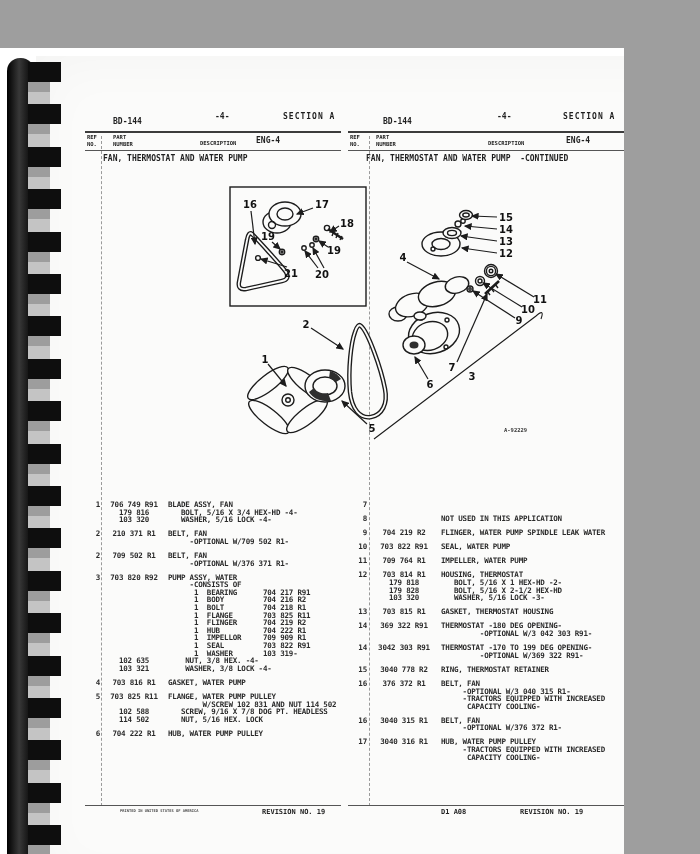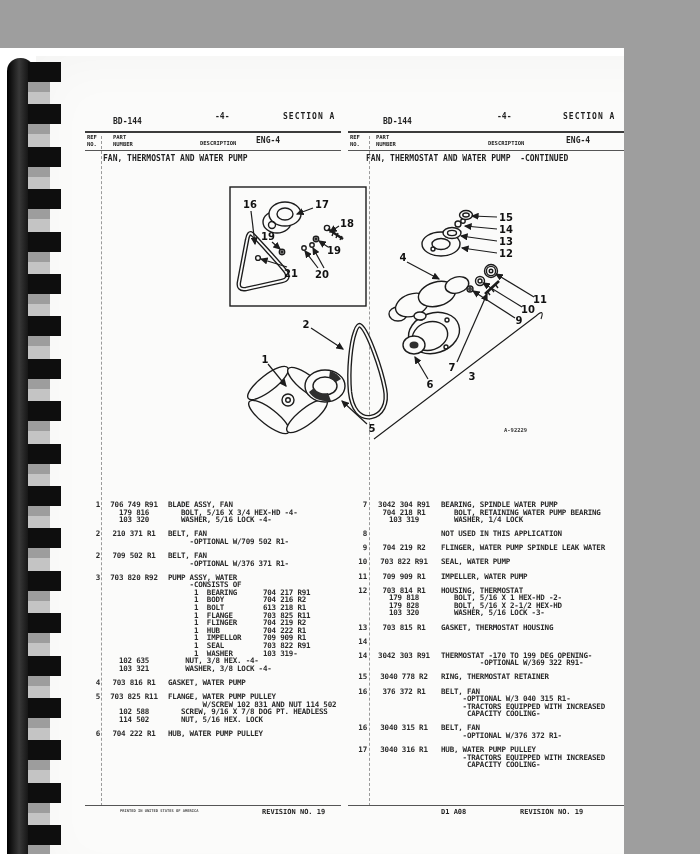--- a/index.html
+++ b/index.html
@@ -297,21 +297,21 @@
           <div class="pline">
             <span class="ppn"></span>
             <span class="pdesc">      1  BEARING      704 217 R91</span>
           </div>
           <div class="pline">
             <span class="ppn"></span>
             <span class="pdesc">      1  BODY         704 216 R2</span>
           </div>
           <div class="pline">
             <span class="ppn"></span>
-            <span class="pdesc">      1  BOLT         613 218 R1</span>
+            <span class="pdesc">      1  BOLT         704 218 R1</span>
           </div>
           <div class="pline">
             <span class="ppn"></span>
             <span class="pdesc">      1  FLANGE       703 825 R11</span>
           </div>
           <div class="pline">
             <span class="ppn"></span>
             <span class="pdesc">      1  FLINGER      704 219 R2</span>
           </div>
           <div class="pline">
@@ -376,34 +376,20 @@
           <div class="pline">
             <span class="ppn">704 222 R1</span>
             <span class="pdesc">HUB, WATER PUMP PULLEY</span>
           </div>
         </div>
       </div>
     </div>
   <div id="table-right" class="ptable right" style="left:348px;top:453px;width:284px;">
       <div class="pitem">
         <div class="pref">7</div>
-        <div class="plines">
-          <div class="pline">
-            <span class="ppn">3042 304 R91</span>
-            <span class="pdesc">BEARING, SPINDLE WATER PUMP</span>
-          </div>
-          <div class="pline">
-            <span class="ppn">704 218 R1</span>
-            <span class="pdesc">   BOLT, RETAINING WATER PUMP BEARING</span>
-          </div>
-          <div class="pline">
-            <span class="ppn">103 319</span>
-            <span class="pdesc">   WASHER, 1/4 LOCK</span>
-          </div>
-        </div>
       </div>
       <div class="pitem">
         <div class="pref">8</div>
         <div class="plines">
           <div class="pline">
             <span class="ppn"></span>
             <span class="pdesc">NOT USED IN THIS APPLICATION</span>
           </div>
         </div>
       </div>
@@ -422,21 +408,21 @@
           <div class="pline">
             <span class="ppn">703 822 R91</span>
             <span class="pdesc">SEAL, WATER PUMP</span>
           </div>
         </div>
       </div>
       <div class="pitem">
         <div class="pref">11</div>
         <div class="plines">
           <div class="pline">
-            <span class="ppn">709 909 R1</span>
+            <span class="ppn">709 764 R1</span>
             <span class="pdesc">IMPELLER, WATER PUMP</span>
           </div>
         </div>
       </div>
       <div class="pitem">
         <div class="pref">12</div>
         <div class="plines">
           <div class="pline">
             <span class="ppn">703 814 R1</span>
             <span class="pdesc">HOUSING, THERMOSTAT</span>
@@ -459,20 +445,30 @@
         <div class="pref">13</div>
         <div class="plines">
           <div class="pline">
             <span class="ppn">703 815 R1</span>
             <span class="pdesc">GASKET, THERMOSTAT HOUSING</span>
           </div>
         </div>
       </div>
       <div class="pitem">
         <div class="pref">14</div>
+        <div class="plines">
+          <div class="pline">
+            <span class="ppn">369 322 R91</span>
+            <span class="pdesc">THERMOSTAT -180 DEG OPENING-</span>
+          </div>
+          <div class="pline">
+            <span class="ppn"></span>
+            <span class="pdesc">         -OPTIONAL W/3 042 303 R91-</span>
+          </div>
+        </div>
       </div>
       <div class="pitem">
         <div class="pref">14</div>
         <div class="plines">
           <div class="pline">
             <span class="ppn">3042 303 R91</span>
             <span class="pdesc">THERMOSTAT -170 TO 199 DEG OPENING-</span>
           </div>
           <div class="pline">
             <span class="ppn"></span>

